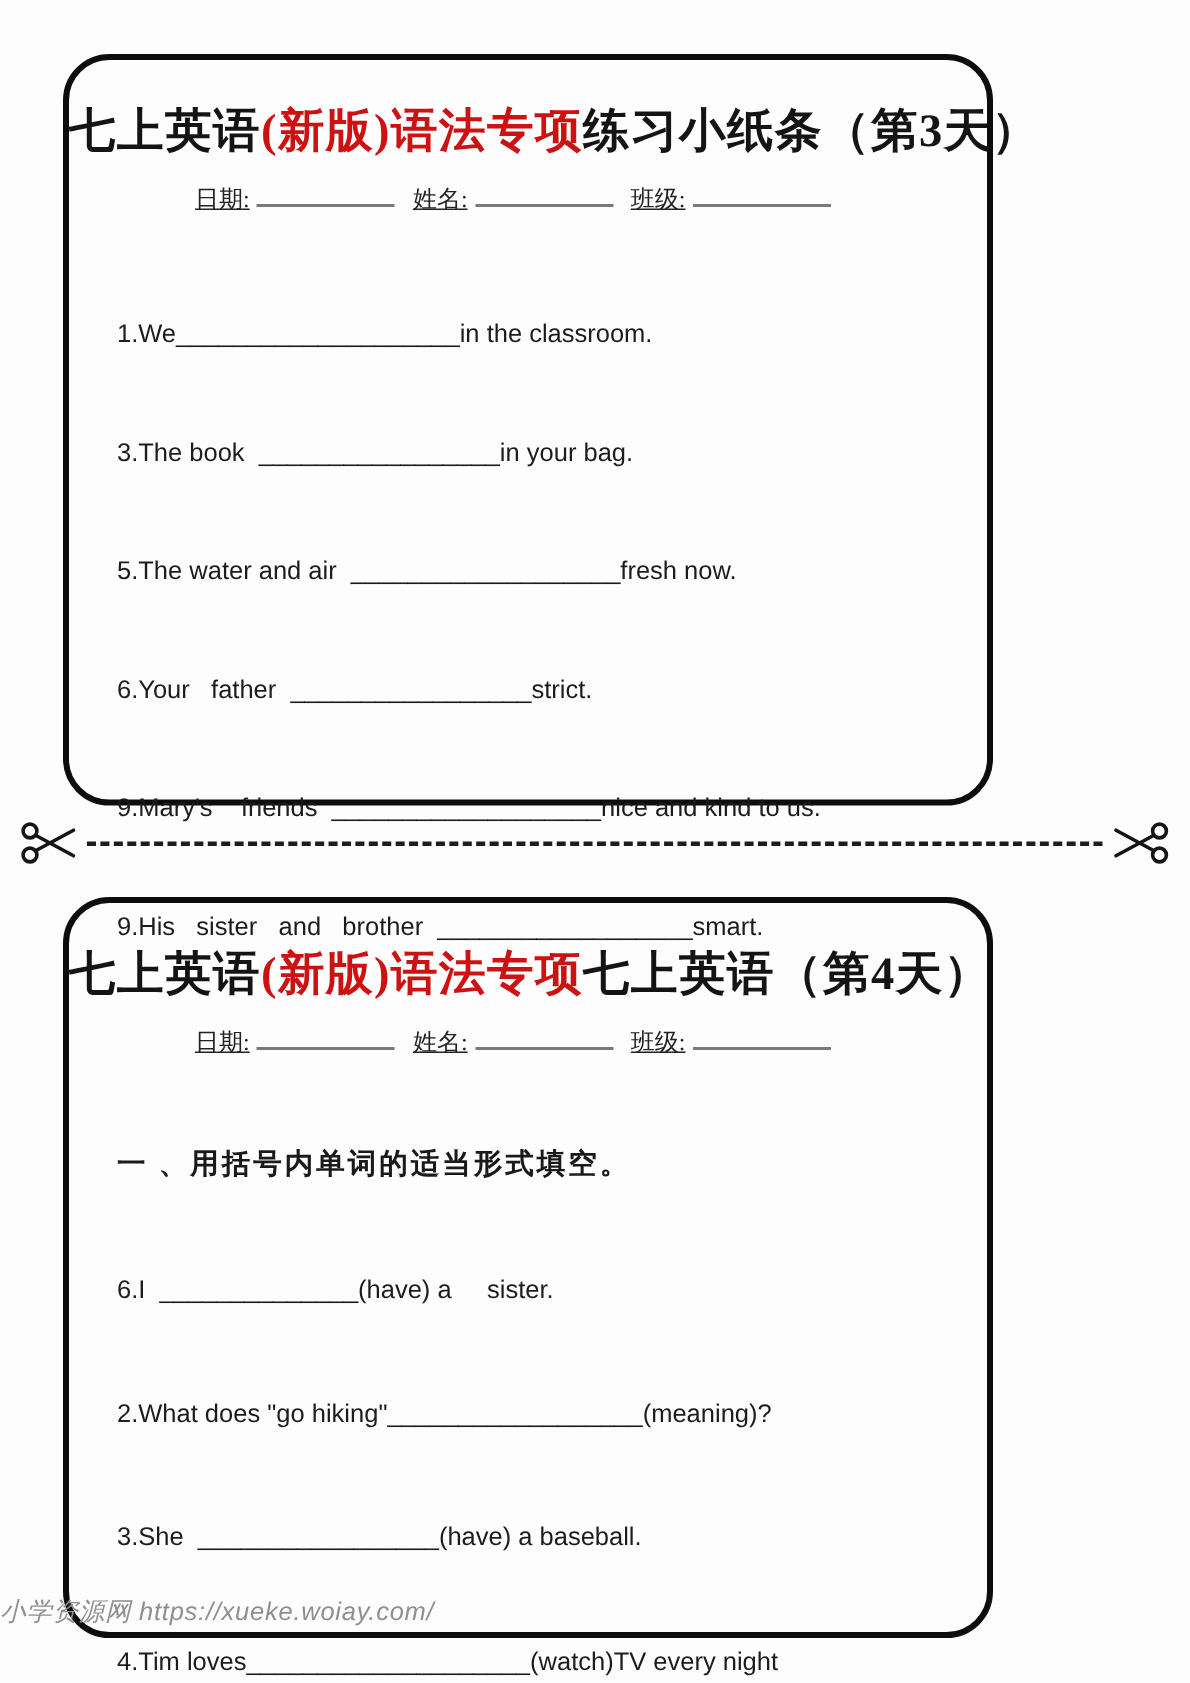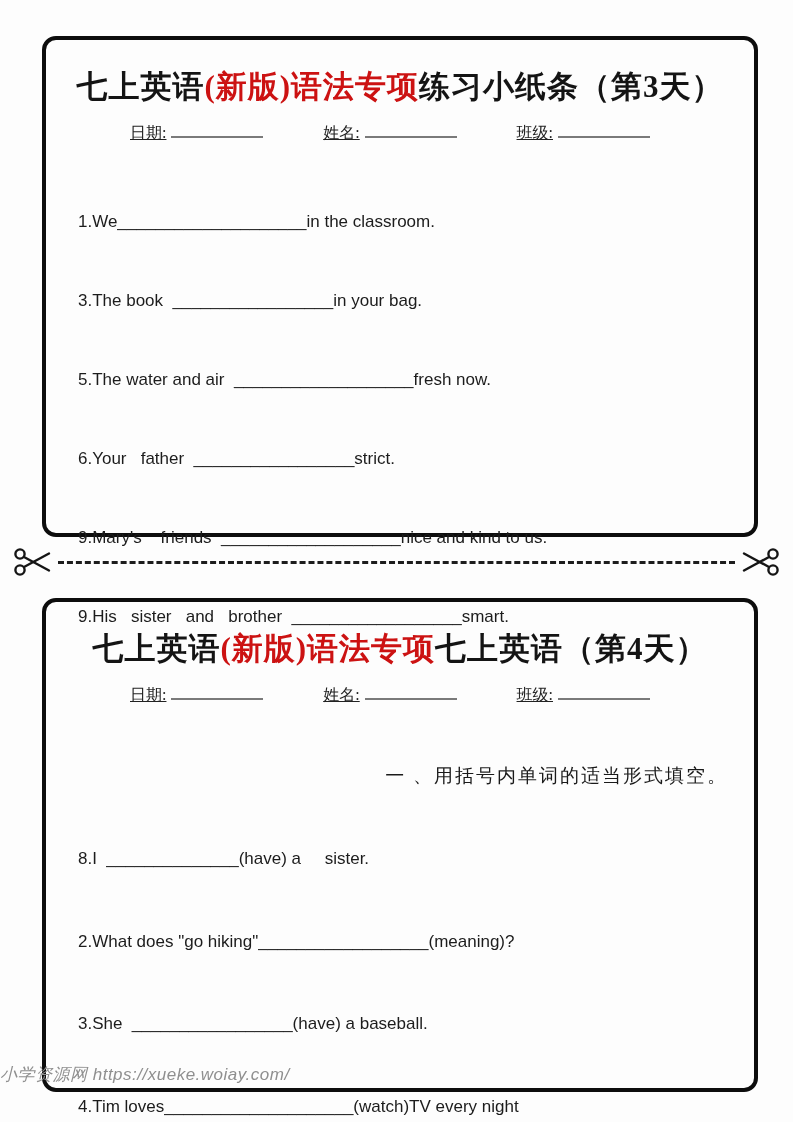--- a/index.html
+++ b/index.html
@@ -8,23 +8,23 @@
     width: 793px;
     height: 1122px;
     background: #fdfdfd;
     font-family: "Liberation Sans", sans-serif;
     color: #1c1c1c;
     overflow: hidden;
   }
   .sheet {
     position: absolute;
     left: 42px;
-    width: 716px;
+    width: 620px;
     border: 4px solid #0d0d0d;
-    border-radius: 14px;
+    border-radius: 31px;
     box-sizing: border-box;
     background: transparent;
   }
   #panel1 { top: 36px;  height: 501px; }
   #panel2 { top: 598px; height: 494px; }
 
   .title {
     margin-top: 26px;
     text-align: center;
     font-family: "Liberation Serif", serif;
@@ -63,26 +63,25 @@
     color: #1c1c1c;
     white-space: pre;
   }
   #panel1 .lines { margin-top: 18px; }
   #panel1 .line { line-height: 39px; }
   #panel2 .lines { margin-top: 8px; }
   #panel2 .line { line-height: 42.5px; }
   .section-heading {
     font-family: "Liberation Serif", serif;
     font-size: 19px;
-    font-weight: normal;
+    font-weight: bold;
     line-height: 44px;
     letter-spacing: 2px;
     color: #1a1a1a;
     white-space: pre;
-    text-align: right;
   }
 
   .cutline {
     position: absolute;
     top: 544px;
     left: 0;
     right: 0;
     height: 36px;
     display: flex;
     align-items: center;
@@ -151,21 +150,21 @@
 
 <div class="sheet" id="panel2">
   <div class="title"><span>七上英语</span><span class="red">(新版)语法专项</span><span>七上英语（第4天）</span></div>
   <div class="fields">
     <span class="field"><span>日期:</span><span class="field-blank"></span></span>
     <span class="field"><span>姓名:</span><span class="field-blank"></span></span>
     <span class="field"><span>班级:</span><span class="field-blank"></span></span>
   </div>
   <div class="lines">
     <div class="section-heading">一 、用括号内单词的适当形式填空。</div>
-    <div class="line">8.I  ______________(have) a     sister.</div>
+    <div class="line">6.I  ______________(have) a     sister.</div>
     <div class="line">2.What does "go hiking"__________________(meaning)?</div>
     <div class="line">3.She  _________________(have) a baseball.</div>
     <div class="line">4.Tim loves____________________(watch)TV every night</div>
     
     
     
   </div>
 </div>
 
 <div class="watermark">小学资源网 https://xueke.woiay.com/</div>

